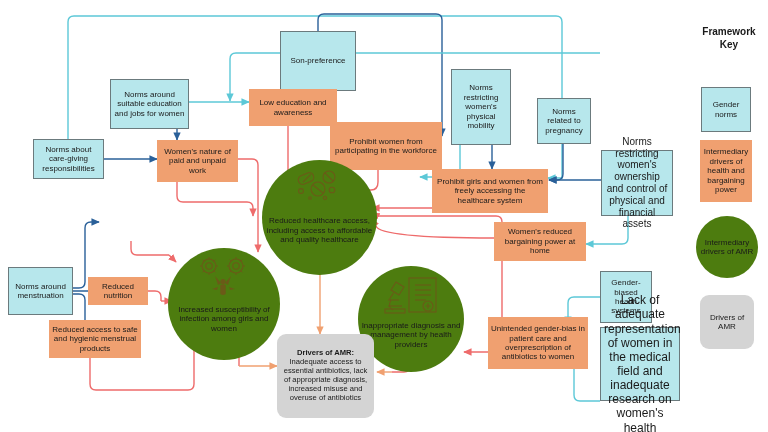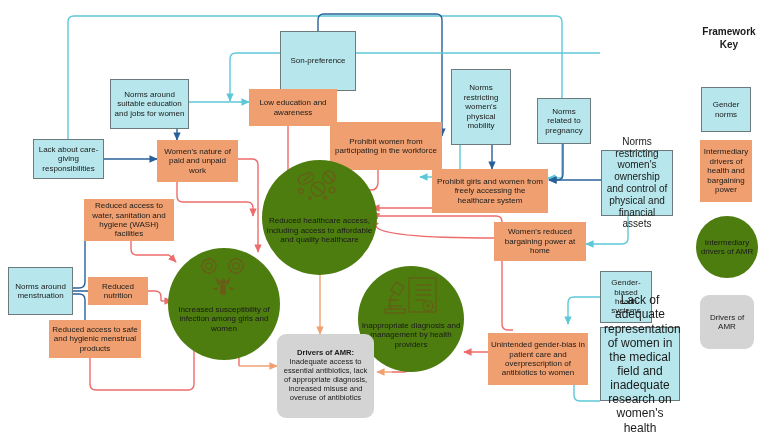--- a/index.html
+++ b/index.html
@@ -132,21 +132,21 @@
 
   <div class="node gender" style="left:280px;top:31px;width:76px;height:60px;font-size:8px;">
     <span>Son-preference</span>
   </div>
 
   <div class="node gender" style="left:110px;top:79px;width:79px;height:50px;font-size:8px;">
     <span>Norms around suitable education and jobs for women</span>
   </div>
 
   <div class="node gender" style="left:33px;top:139px;width:71px;height:40px;font-size:8px;">
-    <span>Lack about care-giving responsibilities</span>
+    <span>Norms about care-giving responsibilities</span>
   </div>
 
   <div class="node gender" style="left:451px;top:69px;width:60px;height:76px;font-size:8px;">
     <span>Norms restricting women's physical mobility</span>
   </div>
 
   <div class="node gender" style="left:537px;top:98px;width:54px;height:46px;font-size:8px;">
     <span>Norms related to pregnancy</span>
   </div>
 
@@ -179,33 +179,30 @@
   </div>
 
   <div class="node inter" style="left:432px;top:169px;width:116px;height:44px;font-size:8px;">
     <span>Prohibit girls and women from freely accessing the healthcare system</span>
   </div>
 
   <div class="node inter" style="left:494px;top:222px;width:92px;height:39px;font-size:8px;">
     <span>Women's reduced bargaining power at home</span>
   </div>
 
-  <div class="node inter" style="left:84px;top:199px;width:90px;height:42px;font-size:8px;">
-    <span>Reduced access to water, sanitation and hygiene (WASH) facilities</span>
-  </div>
 
   <div class="node inter" style="left:88px;top:277px;width:60px;height:28px;font-size:8px;">
     <span>Reduced nutrition</span>
   </div>
 
   <div class="node inter" style="left:49px;top:320px;width:92px;height:38px;font-size:8px;">
     <span>Reduced access to safe and hygienic menstrual products</span>
   </div>
 
-  <div class="node inter" style="left:488px;top:317px;width:100px;height:52px;font-size:8px;margin-top:16px;">
+  <div class="node inter" style="left:488px;top:317px;width:100px;height:52px;font-size:8px;">
     <span>Unintended gender-bias in patient care and overprescription of antibiotics to women</span>
   </div>
 
   <div class="node amr" style="left:262px;top:160px;width:115px;height:115px;font-size:8px;padding-top:28px;">
     <span>Reduced healthcare access, including access to affordable and quality healthcare</span>
   </div>
 
   <div class="node amr" style="left:168px;top:248px;width:112px;height:112px;font-size:8px;padding-top:32px;">
     <span>Increased susceptibility of infection among girls and women</span>
   </div>

